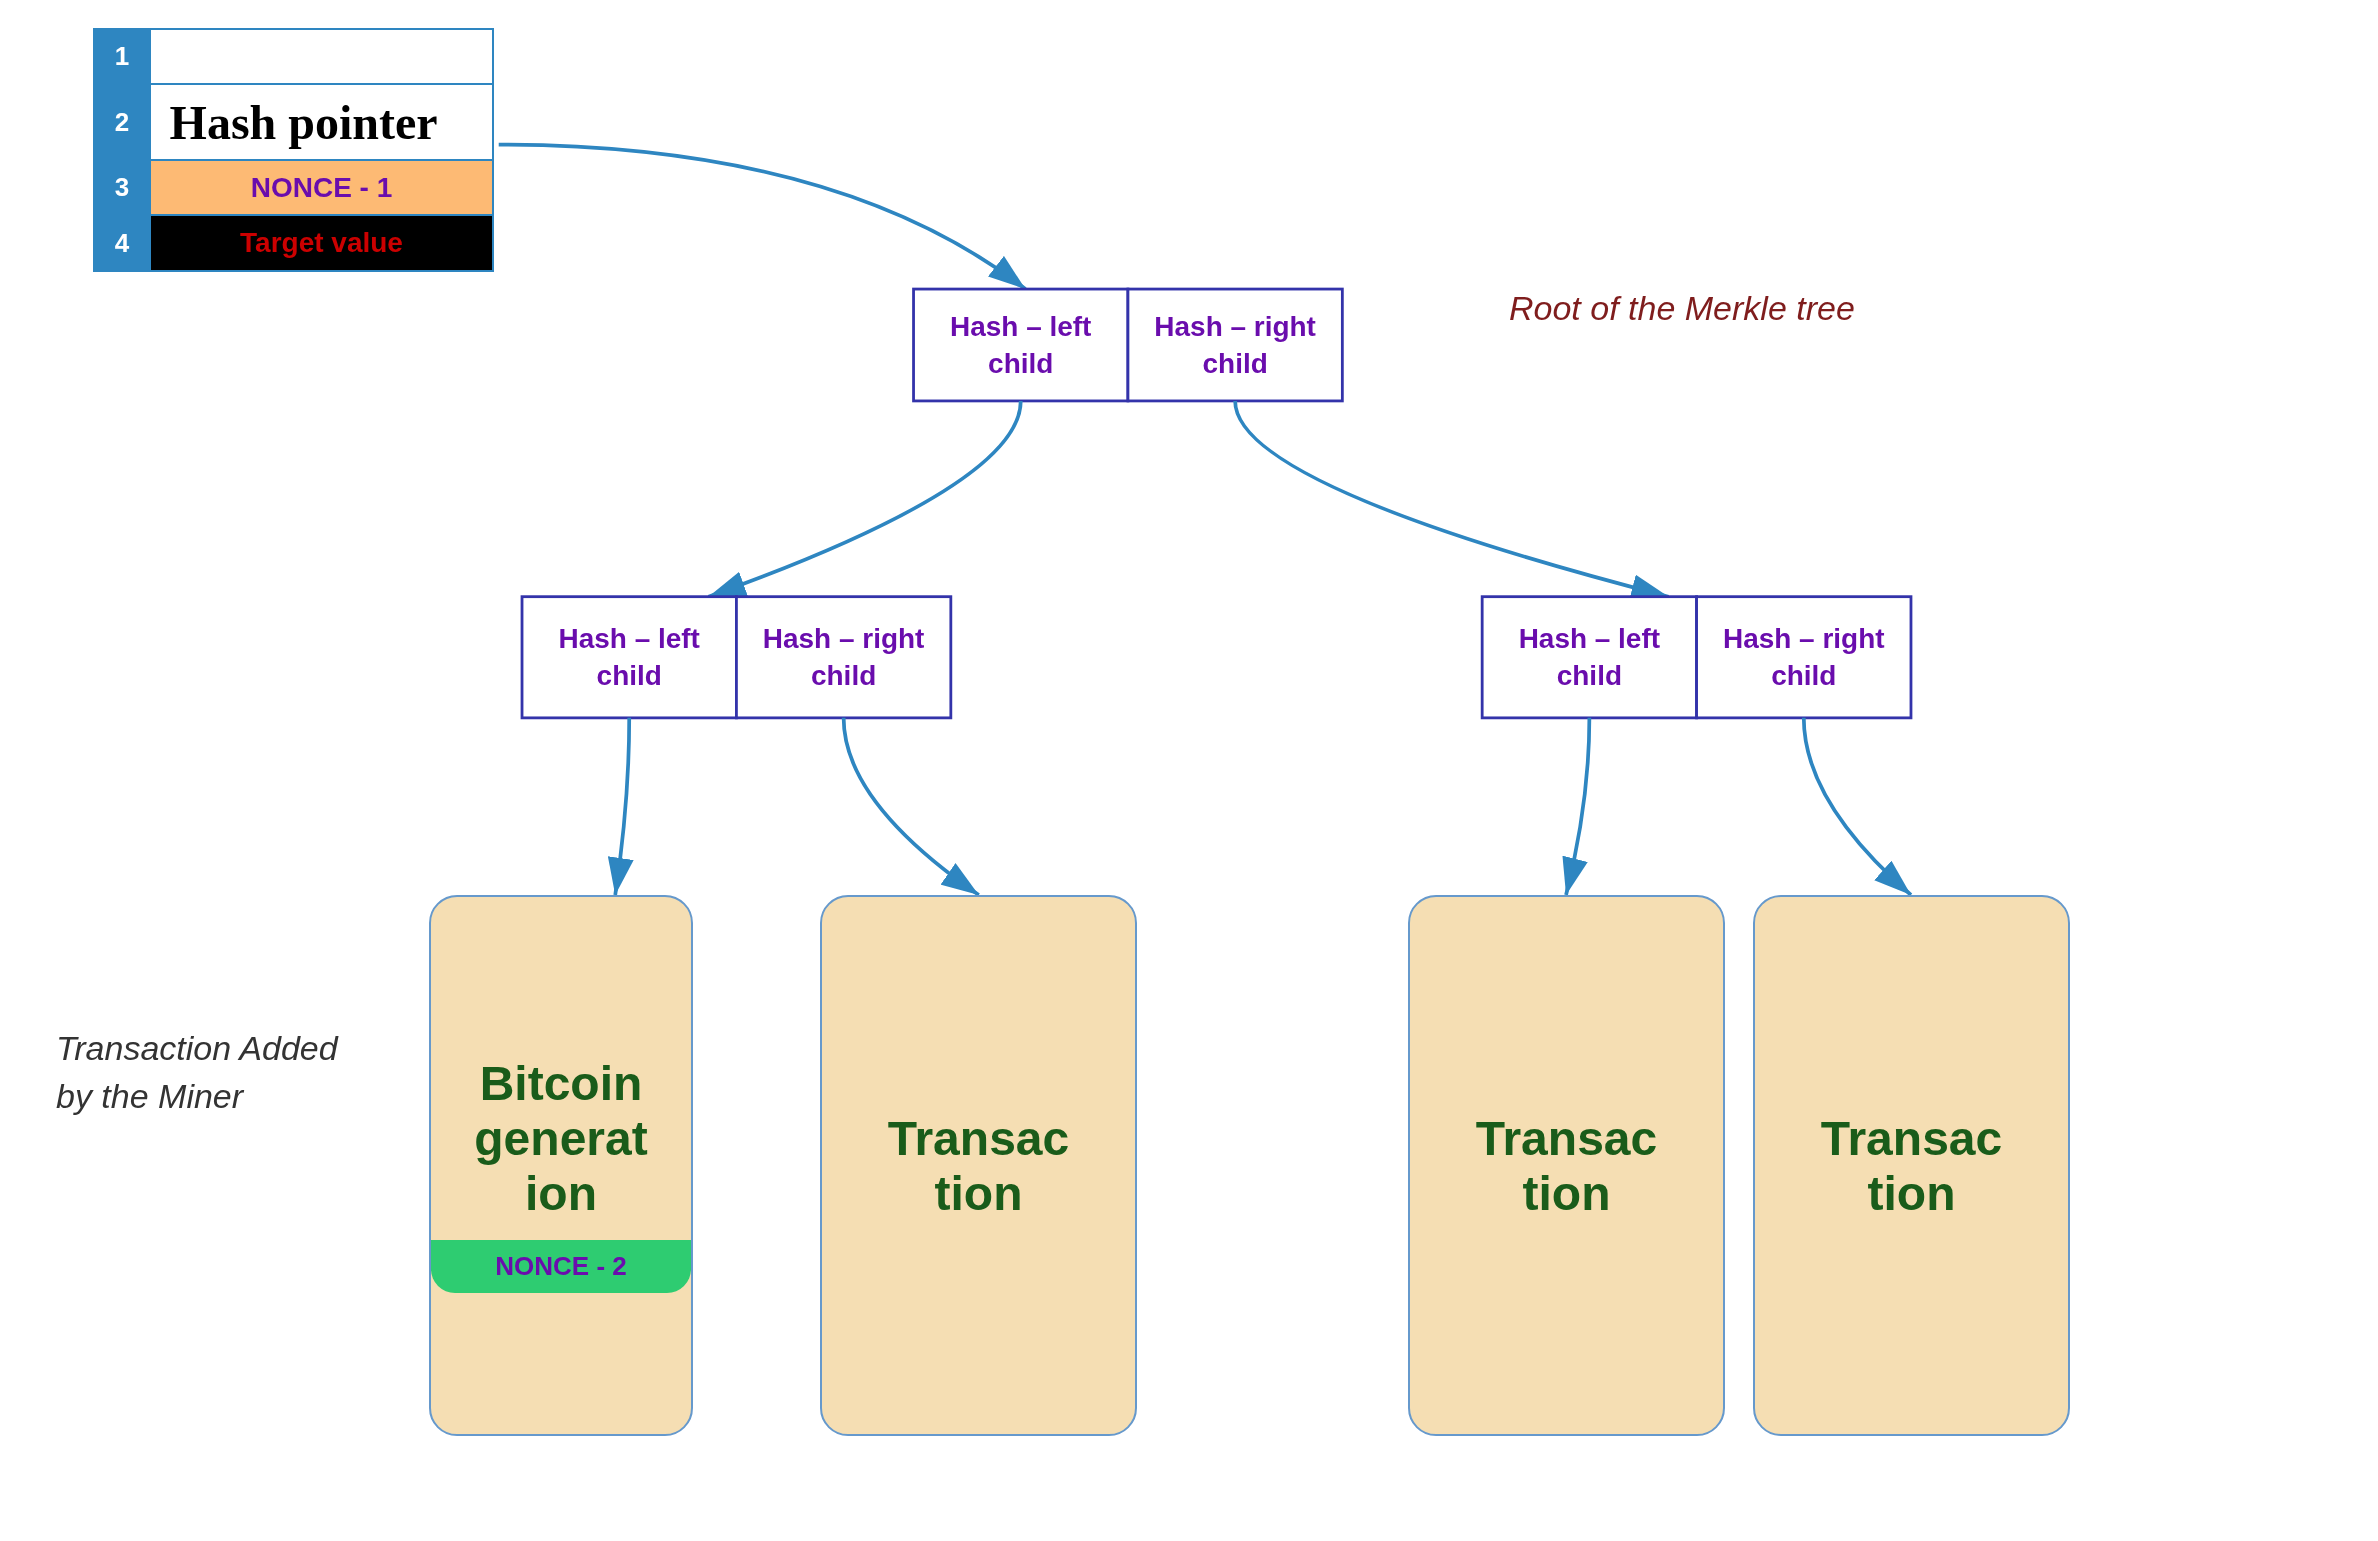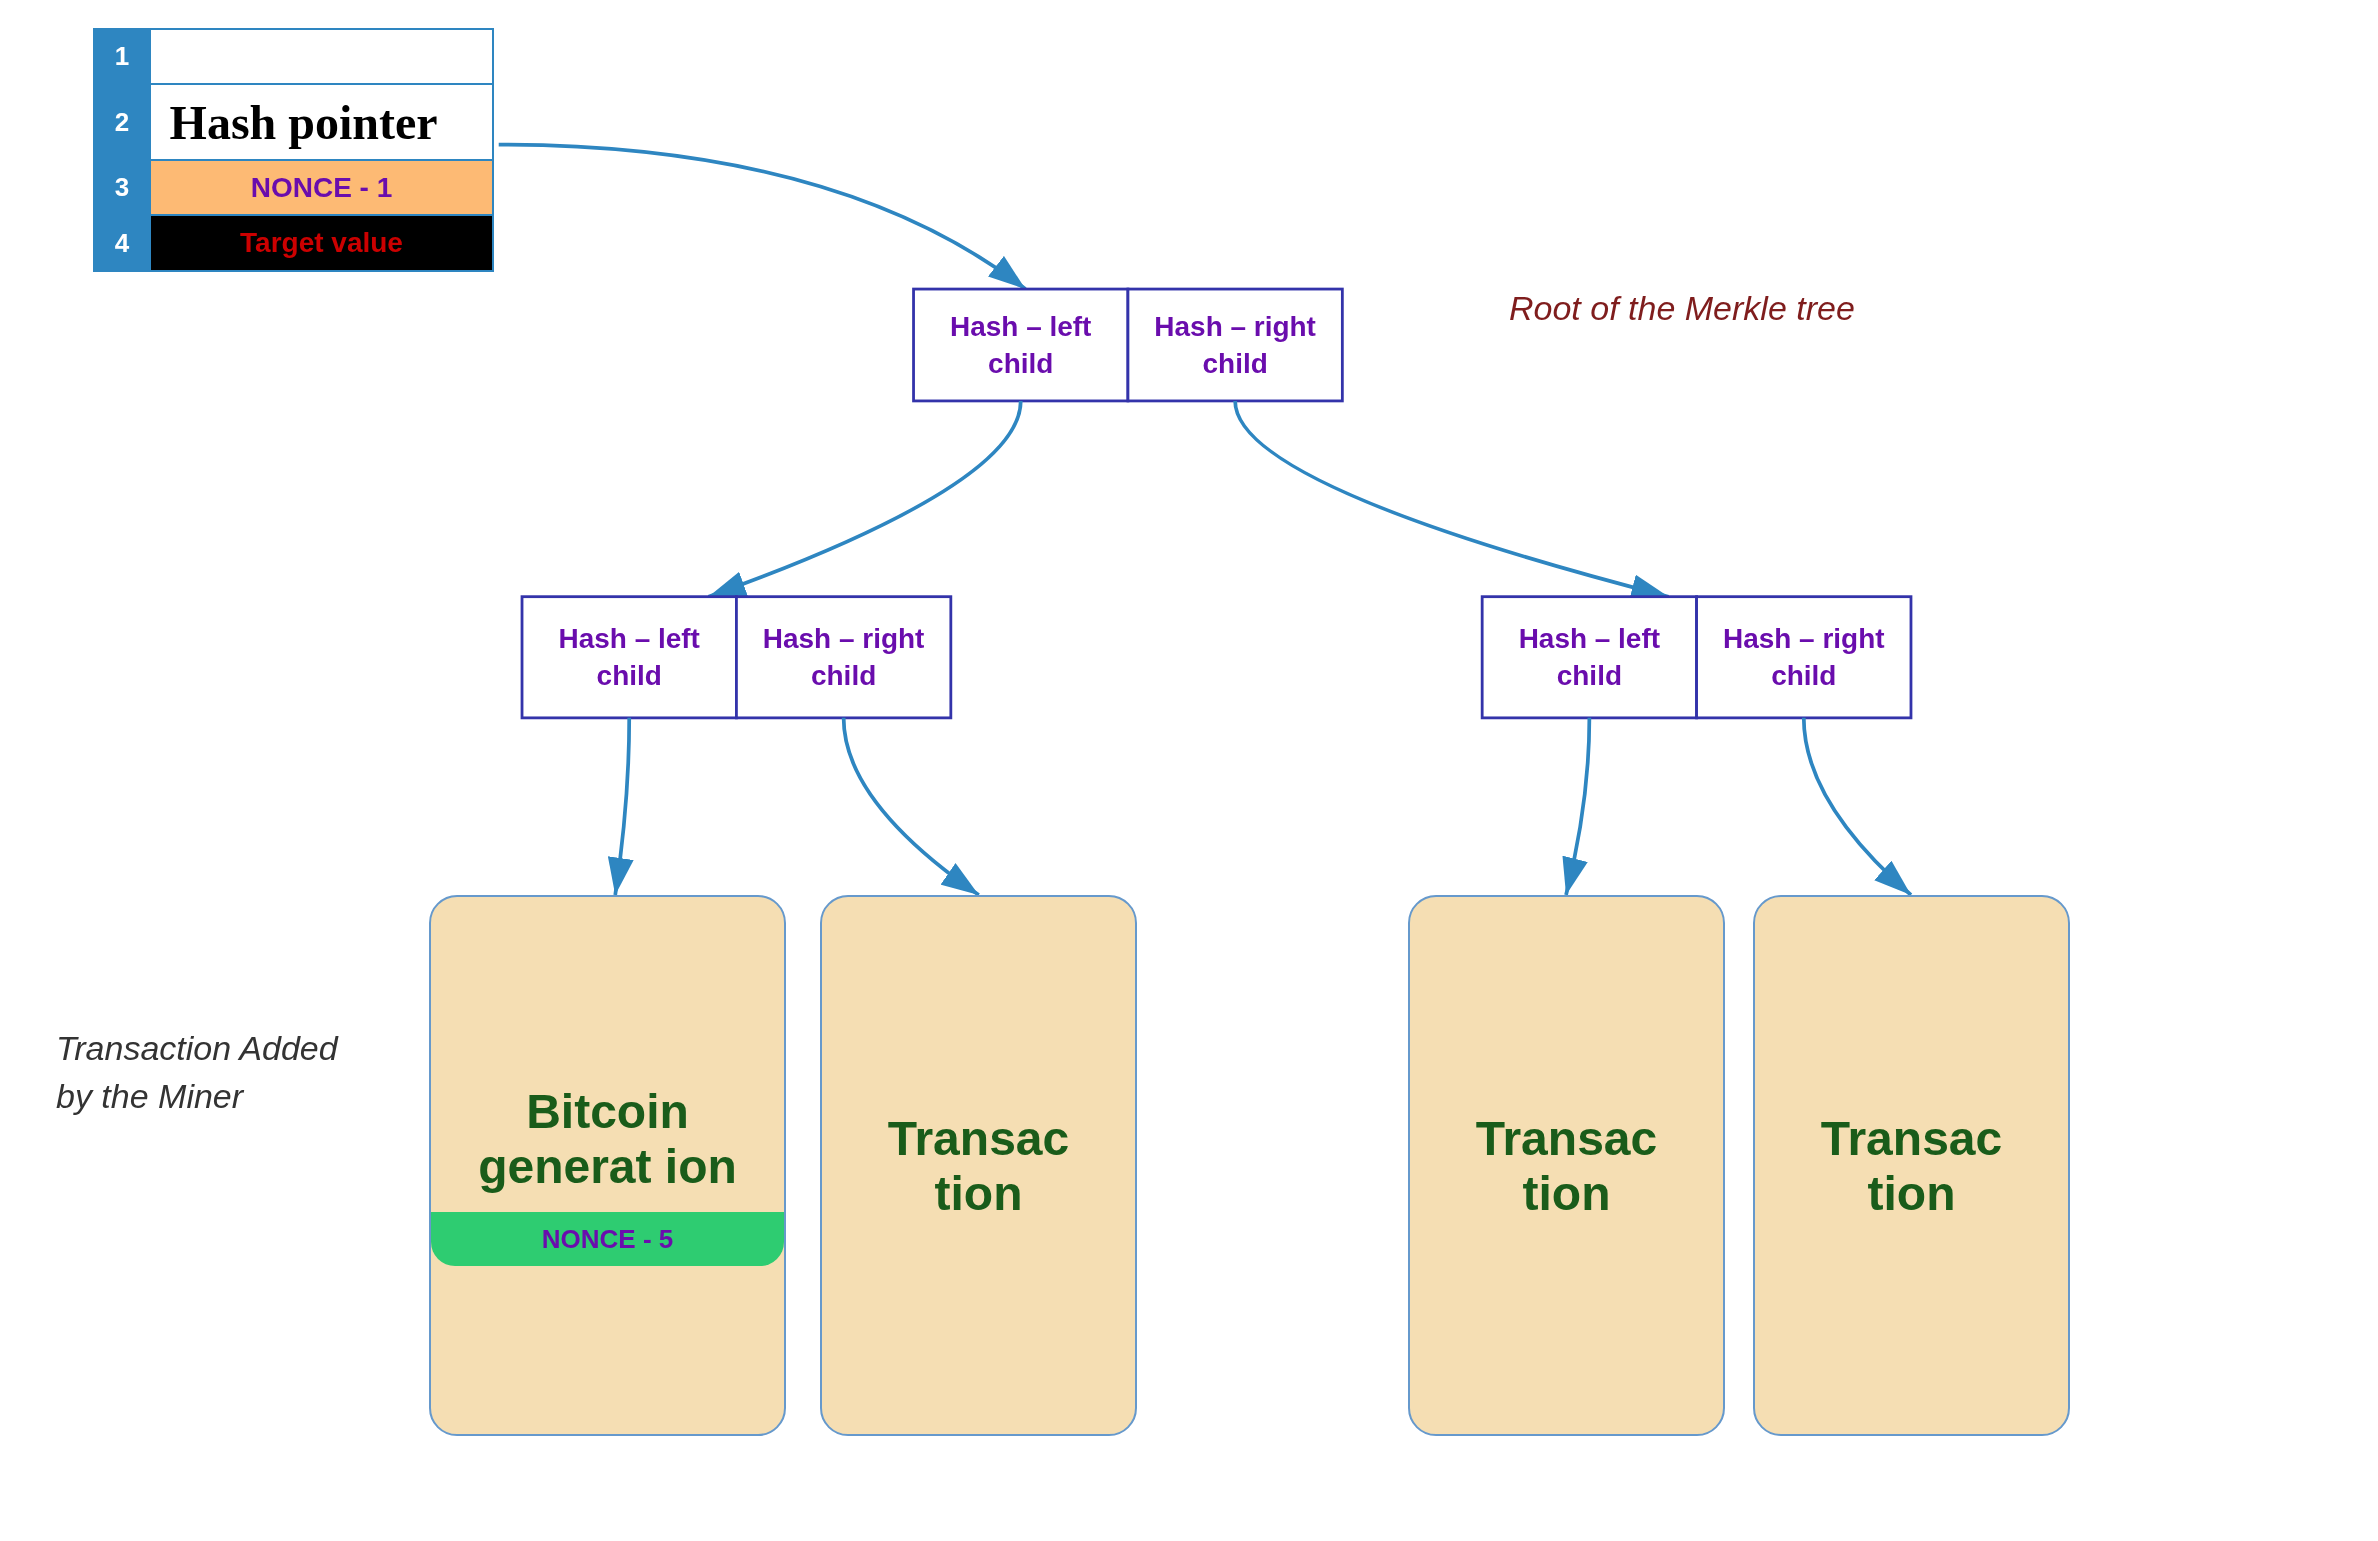--- a/index.html
+++ b/index.html
@@ -167,25 +167,25 @@
   <path d="M 675 770 Q 675 860 660 960" stroke="#2e86c1" stroke-width="4" fill="none" marker-end="url(#arrowhead)"></path>
 
   <path d="M 905 770 Q 905 860 1050 960" stroke="#2e86c1" stroke-width="4" fill="none" marker-end="url(#arrowhead)"></path>
 
   <path d="M 1705 770 Q 1705 860 1680 960" stroke="#2e86c1" stroke-width="4" fill="none" marker-end="url(#arrowhead)"></path>
 
   <path d="M 1935 770 Q 1935 860 2050 960" stroke="#2e86c1" stroke-width="4" fill="none" marker-end="url(#arrowhead)"></path>
 
 </svg>
 
-<div class="tx-box" style="left:429px; top:895px; width:357px; height:541px;">
+<div class="tx-box" style="left:429px; top:895px; width:264px; height:541px;">
   <div class="tx-label">Bitcoin
 generat
 ion</div>
-  <div class="nonce-bar">NONCE - 5</div>
+  <div class="nonce-bar">NONCE - 2</div>
 </div>
 
 <div class="tx-box" style="left:820px; top:895px; width:317px; height:541px;">
   <div class="tx-label">Transac<br>tion</div>
 </div>
 
 <div class="tx-box" style="left:1408px; top:895px; width:317px; height:541px;">
   <div class="tx-label">Transac<br>tion</div>
 </div>
 

